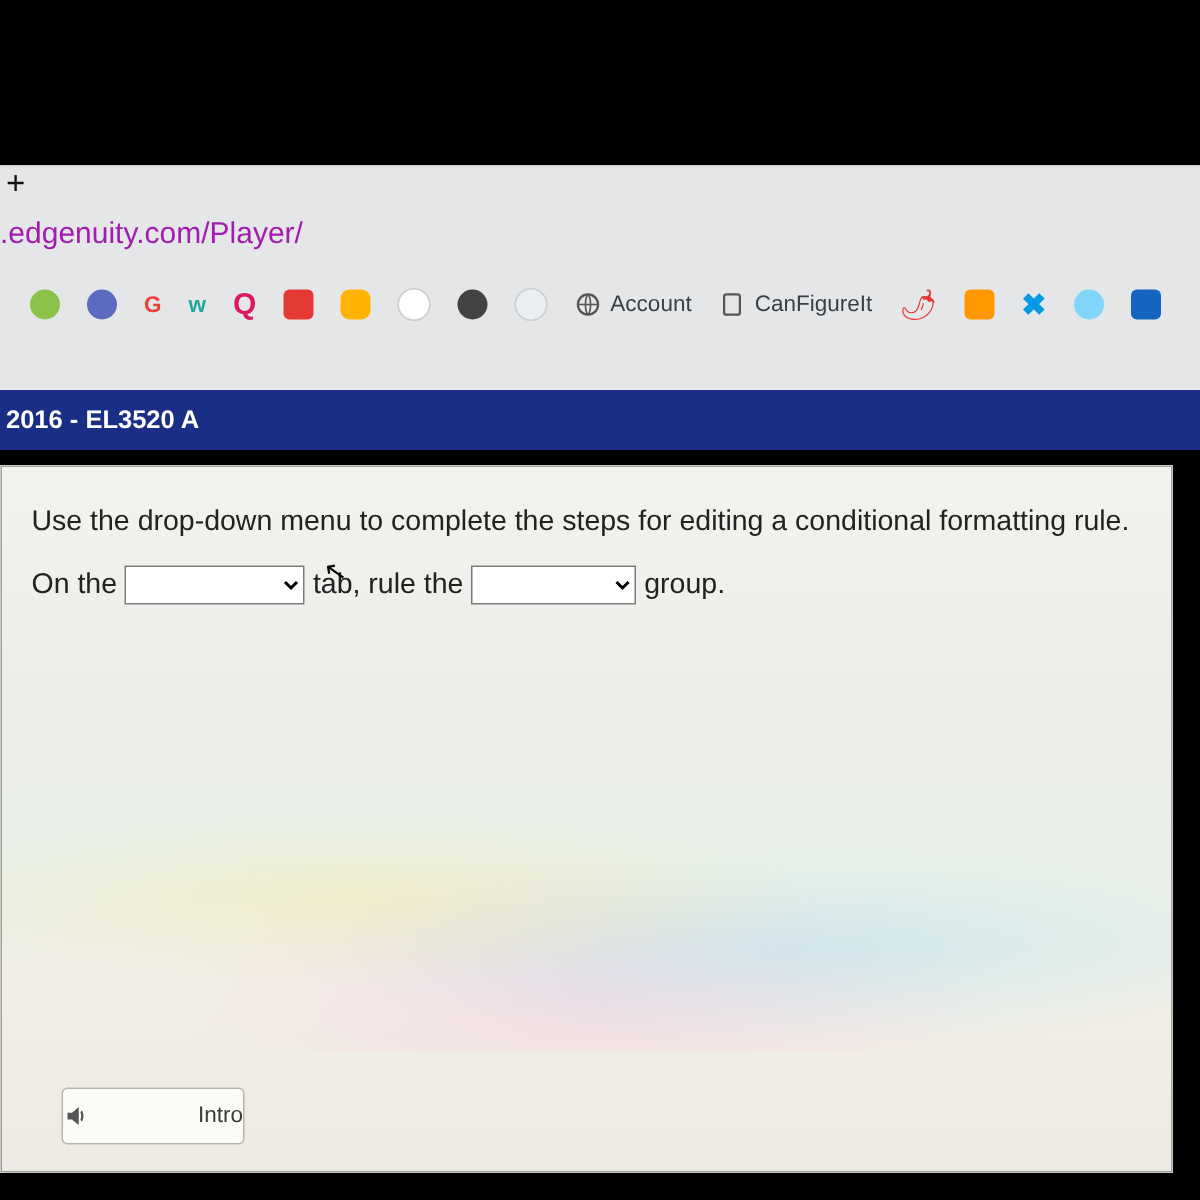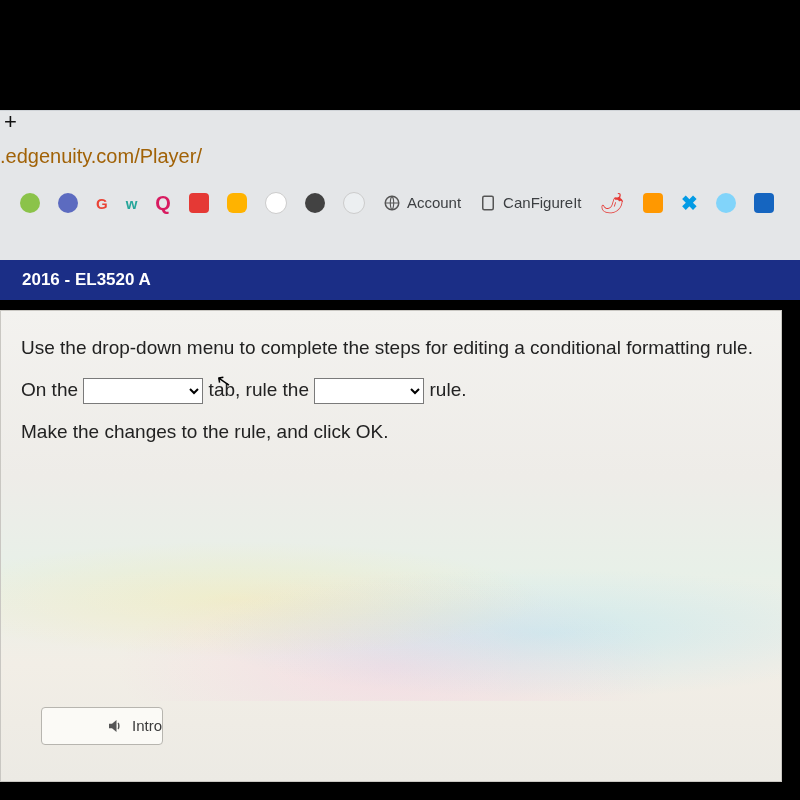--- a/index.html
+++ b/index.html
@@ -4,47 +4,47 @@
 <style>
   html,body{margin:0;padding:0;width:800px;height:800px;background:#000;
     font-family:Arial,Helvetica,sans-serif;overflow:hidden;}
   
 
   
   .browser-chrome{position:absolute;left:0;right:0;top:110px;height:160px;
     background:#e4e6e8;border-top:1px solid #cfd3d7;}
   .tab-plus{position:absolute;left:4px;top:0;width:26px;height:26px;
     color:#111;font-size:22px;line-height:22px;}
-  .addr{position:absolute;left:0;top:34px;color:#a16207;font-size:20px;}
+  .addr{position:absolute;left:0;top:34px;color:#a21caf;font-size:20px;}
   .bm-bar{position:absolute;left:20px;top:76px;right:6px;height:32px;
     display:flex;align-items:center;gap:18px;color:#3c3f42;font-size:15px;}
   .bm-ico{width:20px;height:20px;border-radius:50%;display:inline-block;}
   .bm-label{display:flex;align-items:flex-start;gap:6px;}
   svg.b-ic{width:18px;height:18px;}
 
   
   .course-bar{position:absolute;left:0;right:0;top:260px;height:40px;
     background:#1b2e86;color:#fff;font-size:17px;font-weight:bold;
-    padding:10px 22px;box-sizing:border-box;}
+    padding:10px 4px;box-sizing:border-box;}
 
   
   .panel{position:absolute;left:0;right:18px;top:310px;bottom:18px;
     background:linear-gradient(180deg,#f3f2ef 0%,#eeece8 35%,
       #e8f0e8 55%,#f2eee6 75%,#eceae4 100%);
     border:1px solid #c9c7c2;padding:18px 5px 70px 20px;
     box-sizing:border-box;color:#222;font-size:19px;line-height:2.0;}
   .panel p{margin:0 0 4px 0;}
   select.blank{background:#fff;border:1px solid #7a7a7a;height:26px;
     font-size:15px;vertical-align:middle;}
   .w120{width:120px;} .w110{width:110px;} .w190{width:190px;} .w140{width:140px;}
 
   
-  .intro-btn{position:absolute;left:40px;bottom:36px;width:120px;height:36px;
+  .intro-btn{position:absolute;left:40px;bottom:18px;width:120px;height:36px;
     border:1px solid #b7b5af;border-radius:4px;background:#fbfaf6;
-    display:flex;align-items:center;justify-content:flex-end;gap:8px;
+    display:flex;align-items:center;justify-content:space-between;gap:8px;
     color:#3a3a3a;font-size:15px;}
   .cursor{position:absolute;left:216px;top:370px;font-size:18px;color:#000;
     transform:rotate(-10deg);}
   
   .panel::after{content:"";position:absolute;left:0;right:0;top:220px;bottom:80px;
     background:radial-gradient(ellipse at 30% 40%,rgba(255,230,120,.25),transparent 40%),
                radial-gradient(ellipse at 70% 60%,rgba(120,220,255,.25),transparent 45%),
                radial-gradient(ellipse at 50% 80%,rgba(255,160,220,.2),transparent 50%);
     pointer-events:none;}
 </style>
@@ -95,26 +95,25 @@
 </div>
 
 <div class="panel">
   <p>Use the drop-down menu to complete the steps for editing a conditional formatting rule.</p>
 
   <p>
     <span>On the </span>
     <select class="blank w120"><option></option></select>
     <span> tab, rule the </span>
     <select class="blank w110"><option></option></select>
-    <span> rule.</span>
+    <span> group.</span>
   </p>
 
 
 
-  <p>Make the changes to the rule, and click OK.</p>
 
   <div class="intro-btn">
     <svg width="18" height="18" viewBox="0 0 24 24">
       <path d="M4 9v6h4l6 5V4L8 9H4z" fill="#555"></path>
       <path d="M16 8c1.5 1 1.5 7 0 8" fill="none" stroke="#555" stroke-width="2"></path>
     </svg>
     <span>Intro</span>
   </div>
 </div>
 

